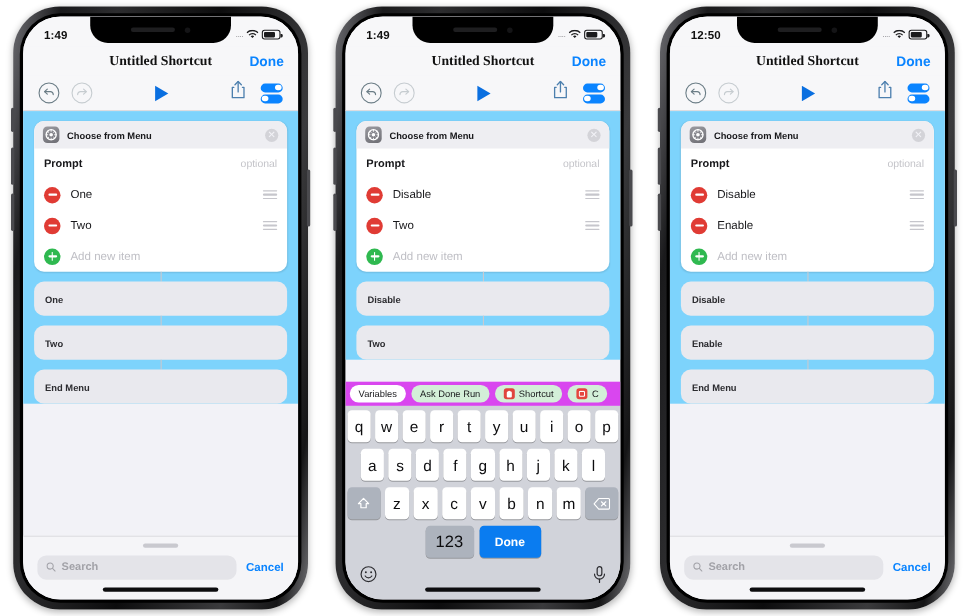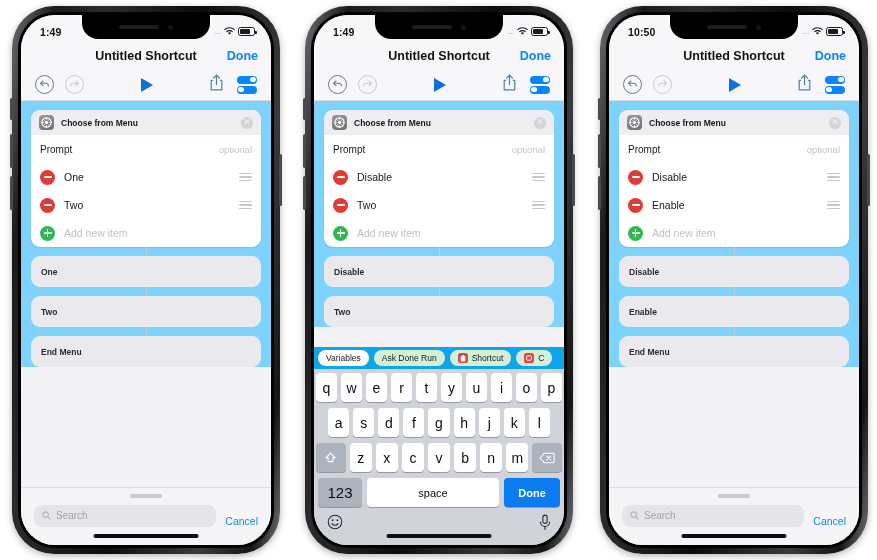--- a/index.html
+++ b/index.html
@@ -76,21 +76,21 @@
     width:1.5px; height:3px; background:#1b1b1d; border-radius:0 1px 1px 0;
   }
   .st-batt i { display:block; height:100%; width:78%; background:#1b1b1d; border-radius:1px; }
 
   
   .navbar {
     height: 27px; background: #f7f7f9;
     display: flex; align-items: center; justify-content: center;
     position: relative;
   }
-  .nav-title { font-size: 12.5px; font-weight: 700; color: #111; }
+  .nav-title { font-size: 12.5px; font-weight: 700; color: #111; font-family: Liberation Serif, serif; }
   .nav-done {
     position: absolute; right: 13px; top: 50%; transform: translateY(-50%);
     font-size: 12.5px; font-weight: 600; color: #0a84ff;
   }
 
   
   .toolbar {
     height: 32px; background: #f7f7f9;
     display: flex; align-items: center; padding: 0 14px;
     border-bottom: .5px solid #dcdce0;
@@ -140,21 +140,21 @@
   .app-ic svg { display:block; }
   .card-head-title { font-size: 8.5px; font-weight: 700; color: #17171a; flex: 1; }
   .close-x {
     width: 12px; height: 12px; border-radius: 50%; background: #d3d3d8;
     display:flex; align-items:center; justify-content:center; color:#f2f2f7;
     font-size: 9px; line-height: 1;
   }
   .row {
     height: 28px; display: flex; align-items: center; padding: 0 9px; gap: 9px;
   }
-  .row-label { font-size: 10px; font-weight: 400; color: #17171a; flex: 1; }
+  .row-label { font-size: 10px; font-weight: 700; color: #17171a; flex: 1; }
   .row-opt { font-size: 9.5px; color: #c4c4c9; }
   .badge {
     width: 15px; height: 15px; border-radius: 50%;
     display: flex; align-items: center; justify-content: center; flex: 0 0 auto;
   }
   .badge.minus { background: #e03b34; }
   .badge.plus  { background: #2fb950; }
   .badge i { display:block; width:8px; height:1.8px; background:#fff; border-radius:1px; position:relative; }
   .badge.plus i::after {
     content:''; position:absolute; left:3.1px; top:-3.1px;
@@ -177,38 +177,38 @@
   
   .bottombar {
     position: absolute; left: 0; right: 0; bottom: 0;
     background: #f5f5f8; border-top: .5px solid #dedee2;
     padding: 6px 13px 0 13px; height: 58px;
   }
   .grabber {
     width: 32px; height: 3.5px; border-radius: 2px; background: #c9c9cf;
     margin: 0 auto 7px auto;
   }
-  .searchrow { display: flex; align-items: flex-end; gap: 9px; }
+  .searchrow { display: flex; align-items: center; gap: 9px; font-weight: bold; }
   .searchfield {
     flex: 1; height: 22px; border-radius: 8px; background: #e4e4e9;
     display: flex; align-items: center; gap: 5px; padding: 0 8px;
   }
   .searchfield span { font-size: 10px; color: #a2a2a8; }
   .cancel-lnk { font-size: 10.5px; color: #0a84ff; }
   .home-ind {
     position: absolute; bottom: 7px; left: 50%; transform: translateX(-50%);
     width: 105px; height: 4px; border-radius: 3px; background: #0d0d0f;
   }
 
   
   .kbwrap {
     position: absolute; left: 0; right: 0; bottom: 0; z-index: 20;
   }
   .suggestbar {
-    display: flex; gap: 5px; padding: 3px 4px; background: #0ea5e9;
+    display: flex; gap: 5px; padding: 3px 4px; background: #d946ef;
     overflow: hidden; height: 22px; align-items: center;
   }
   .chip {
     height: 16px; border-radius: 8px; display: flex; align-items: center;
     gap: 4px; padding: 0 8px; font-size: 8.5px; color: #18181b;
     white-space: nowrap; flex: 0 0 auto;
   }
   .chip.white { background: #fff; }
   .chip.green { background: #d3efd8; }
   .chip-ic { width: 10px; height: 10px; border-radius: 2.5px; background: #e0453e;
@@ -581,21 +581,20 @@
               <div class="key">m</div>
               <div class="key mod">
                 <svg width="16" height="12" viewBox="0 0 17 13">
                     <path d="M5.6 1.3h9.6a1 1 0 0 1 1 1v8.4a1 1 0 0 1-1 1H5.6L1 6.5z" fill="none" stroke="#fff" stroke-width="1.1" stroke-linejoin="round"></path>
                     <path d="M8.2 4.5 12.6 8.6M12.6 4.5 8.2 8.6" stroke="#fff" stroke-width="1.1" stroke-linecap="round"></path>
                   </svg>
               </div>
             </div>
             <div class="krow r4">
               <div class="key num">123</div>
-              <div class="key space">space</div>
               <div class="key donekey">Done</div>
             </div>
             <div class="kbbottom">
               <span>
                 <svg width="16" height="16" viewBox="0 0 18 18">
                     <circle cx="9" cy="9" r="7.6" fill="none" stroke="#2c2c30" stroke-width="1.2"></circle>
                     <circle cx="6.3" cy="7" r="1" fill="#2c2c30"></circle>
                     <circle cx="11.7" cy="7" r="1" fill="#2c2c30"></circle>
                     <path d="M5.6 10.8a4 4 0 0 0 6.8 0" fill="none" stroke="#2c2c30" stroke-width="1.2" stroke-linecap="round"></path>
                   </svg>
@@ -620,21 +619,21 @@
     <div class="btn-side btn-left" style="top:128px;height:34px"></div>
     <div class="btn-side btn-left" style="top:170px;height:34px"></div>
     <div class="btn-side btn-right" style="top:148px;height:52px"></div>
     <div class="phone-inner">
       <div class="screen">
         <div class="notch">
           <div class="speaker"></div>
           <div class="cam"></div>
         </div>
         <div class="statusbar">
-          <div class="st-time">10:50</div>
+          <div class="st-time">12:50</div>
           <div class="st-right">
             <span class="st-dots">....</span>
             <span class="st-wifi">
               <svg width="11" height="9" viewBox="0 0 11 9">
                   <path d="M5.5 7.6 3.9 6a2.3 2.3 0 0 1 3.2 0z" fill="#1b1b1d"></path>
                   <path d="M5.5 4.2c1 0 2 .4 2.7 1.1l.8-.8A5 5 0 0 0 2 4.5l.8.8a3.8 3.8 0 0 1 2.7-1.1z" fill="#1b1b1d"></path>
                   <path d="M5.5 1.3c1.8 0 3.5.7 4.7 2l.8-.9a7.8 7.8 0 0 0-11 0l.8.9a6.6 6.6 0 0 1 4.7-2z" fill="#1b1b1d"></path>
                 </svg>
             </span>
             <span class="st-batt">

